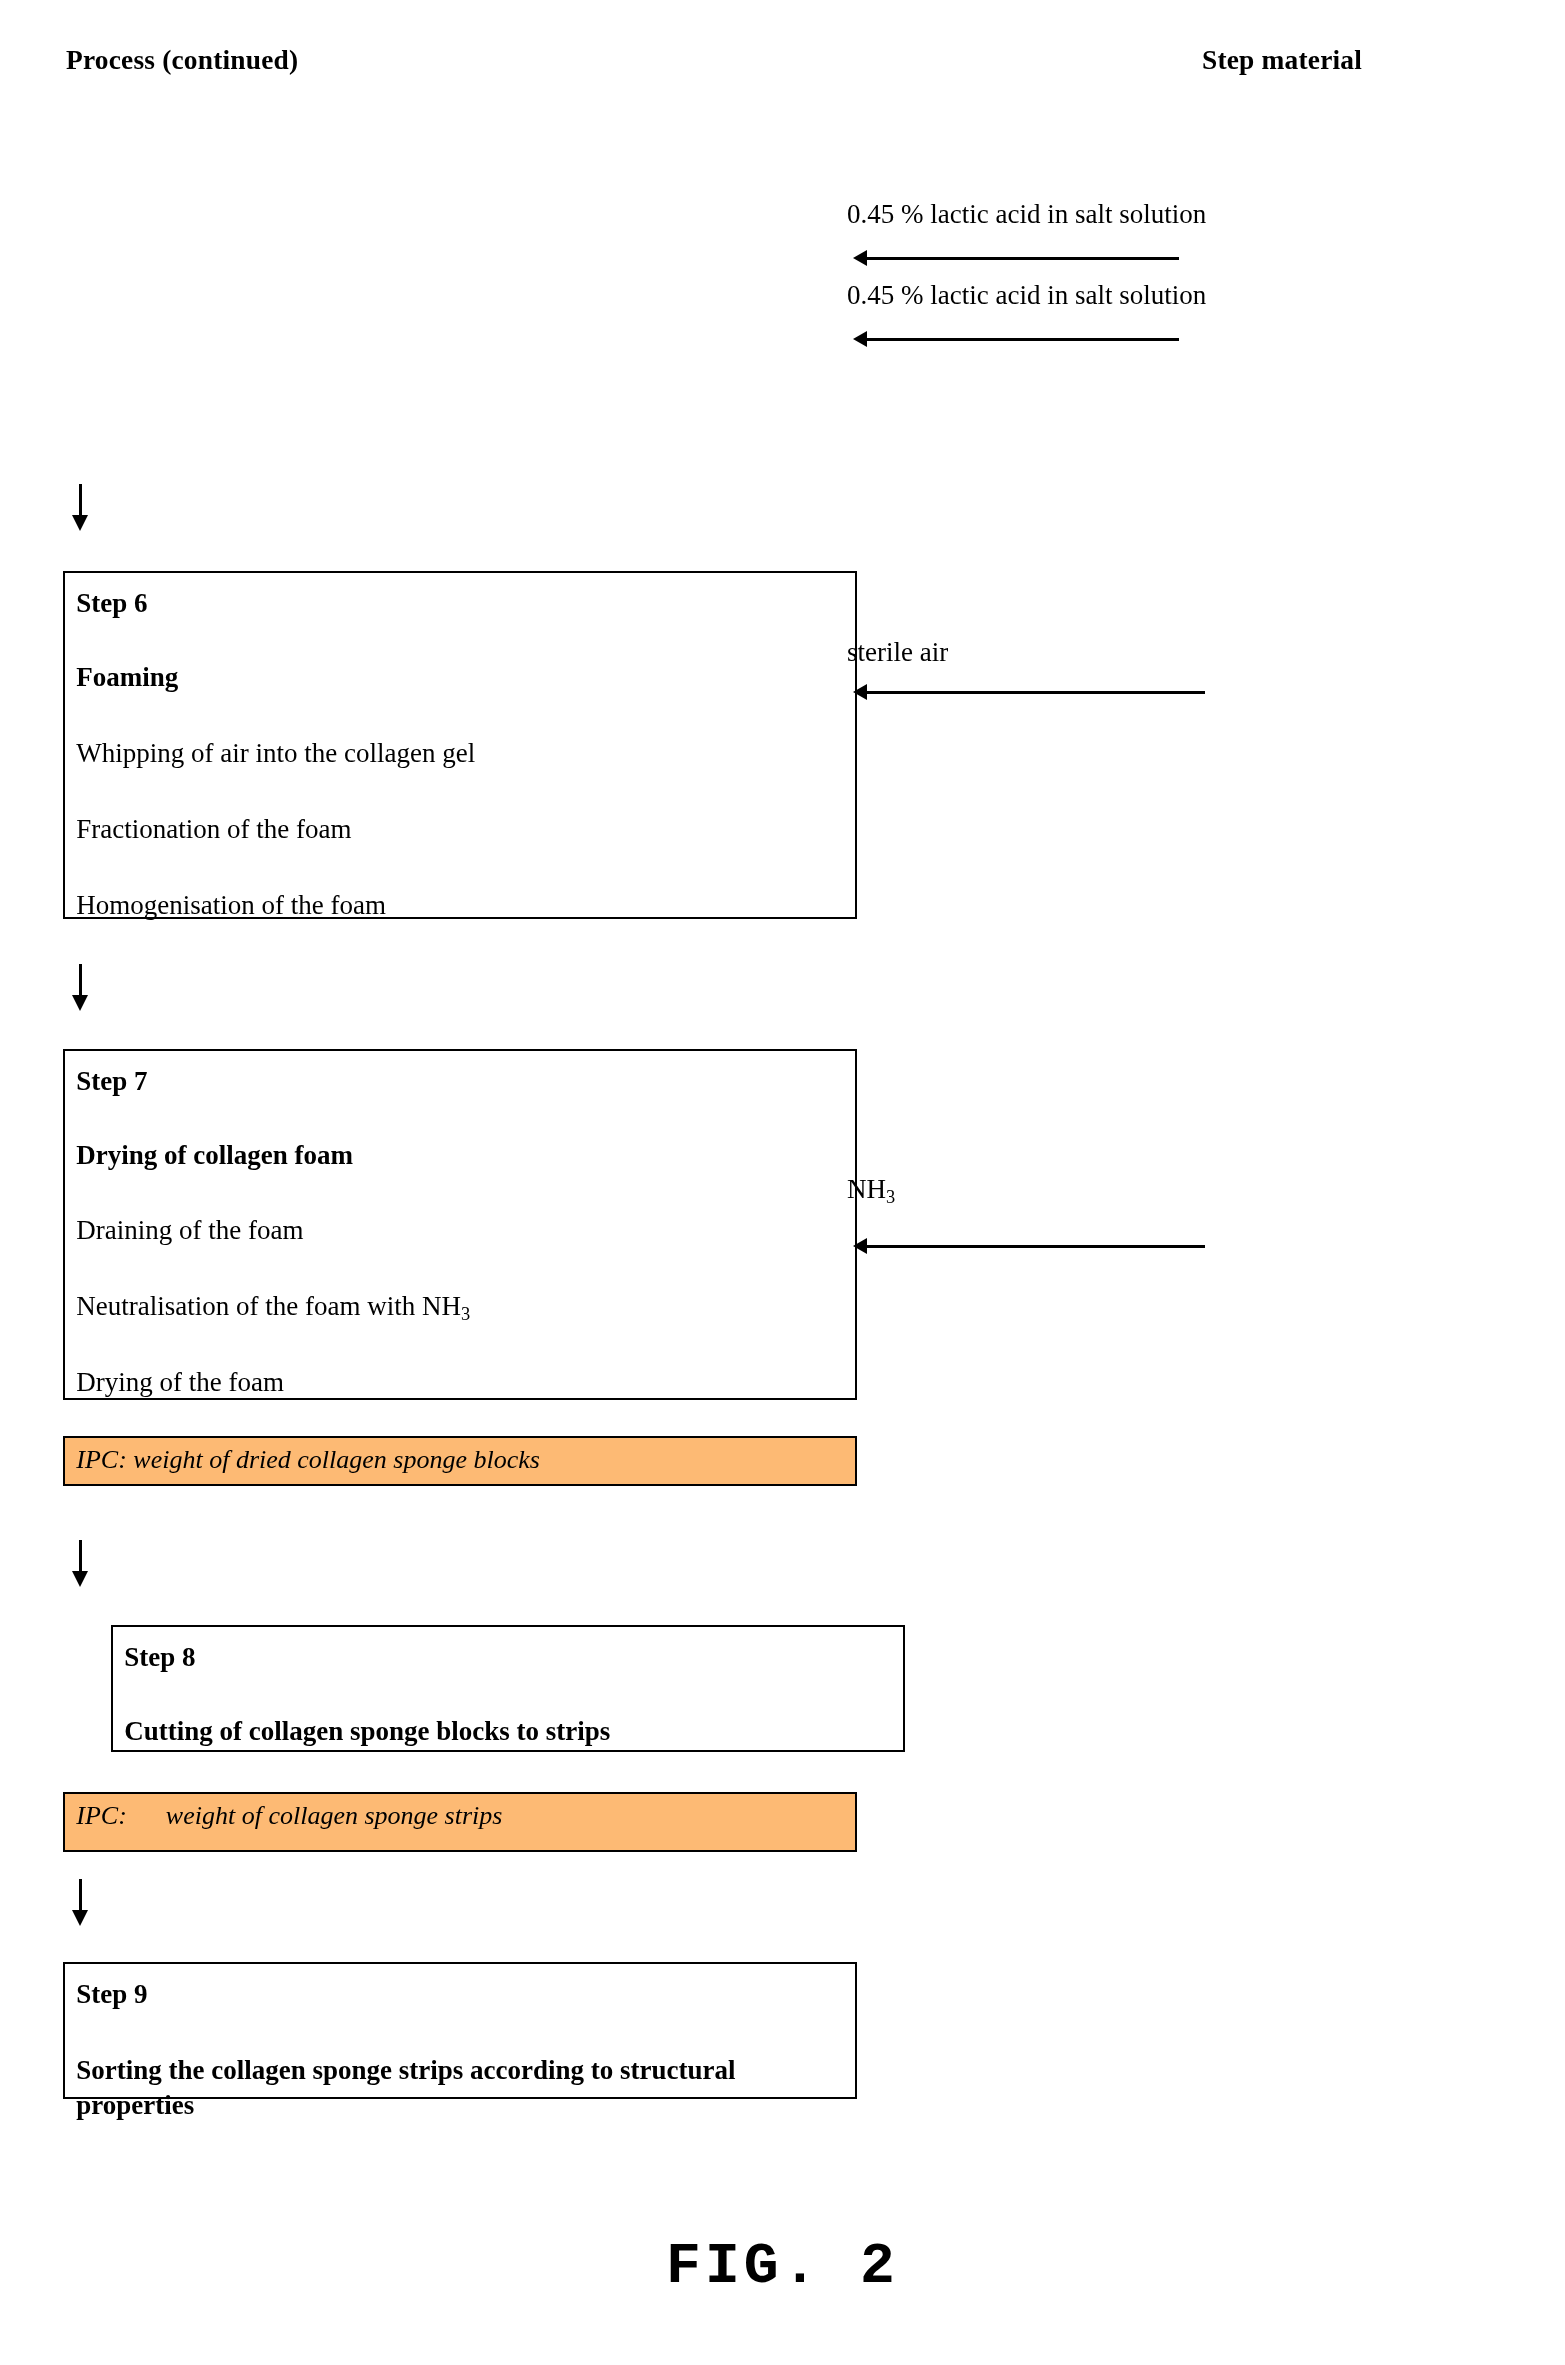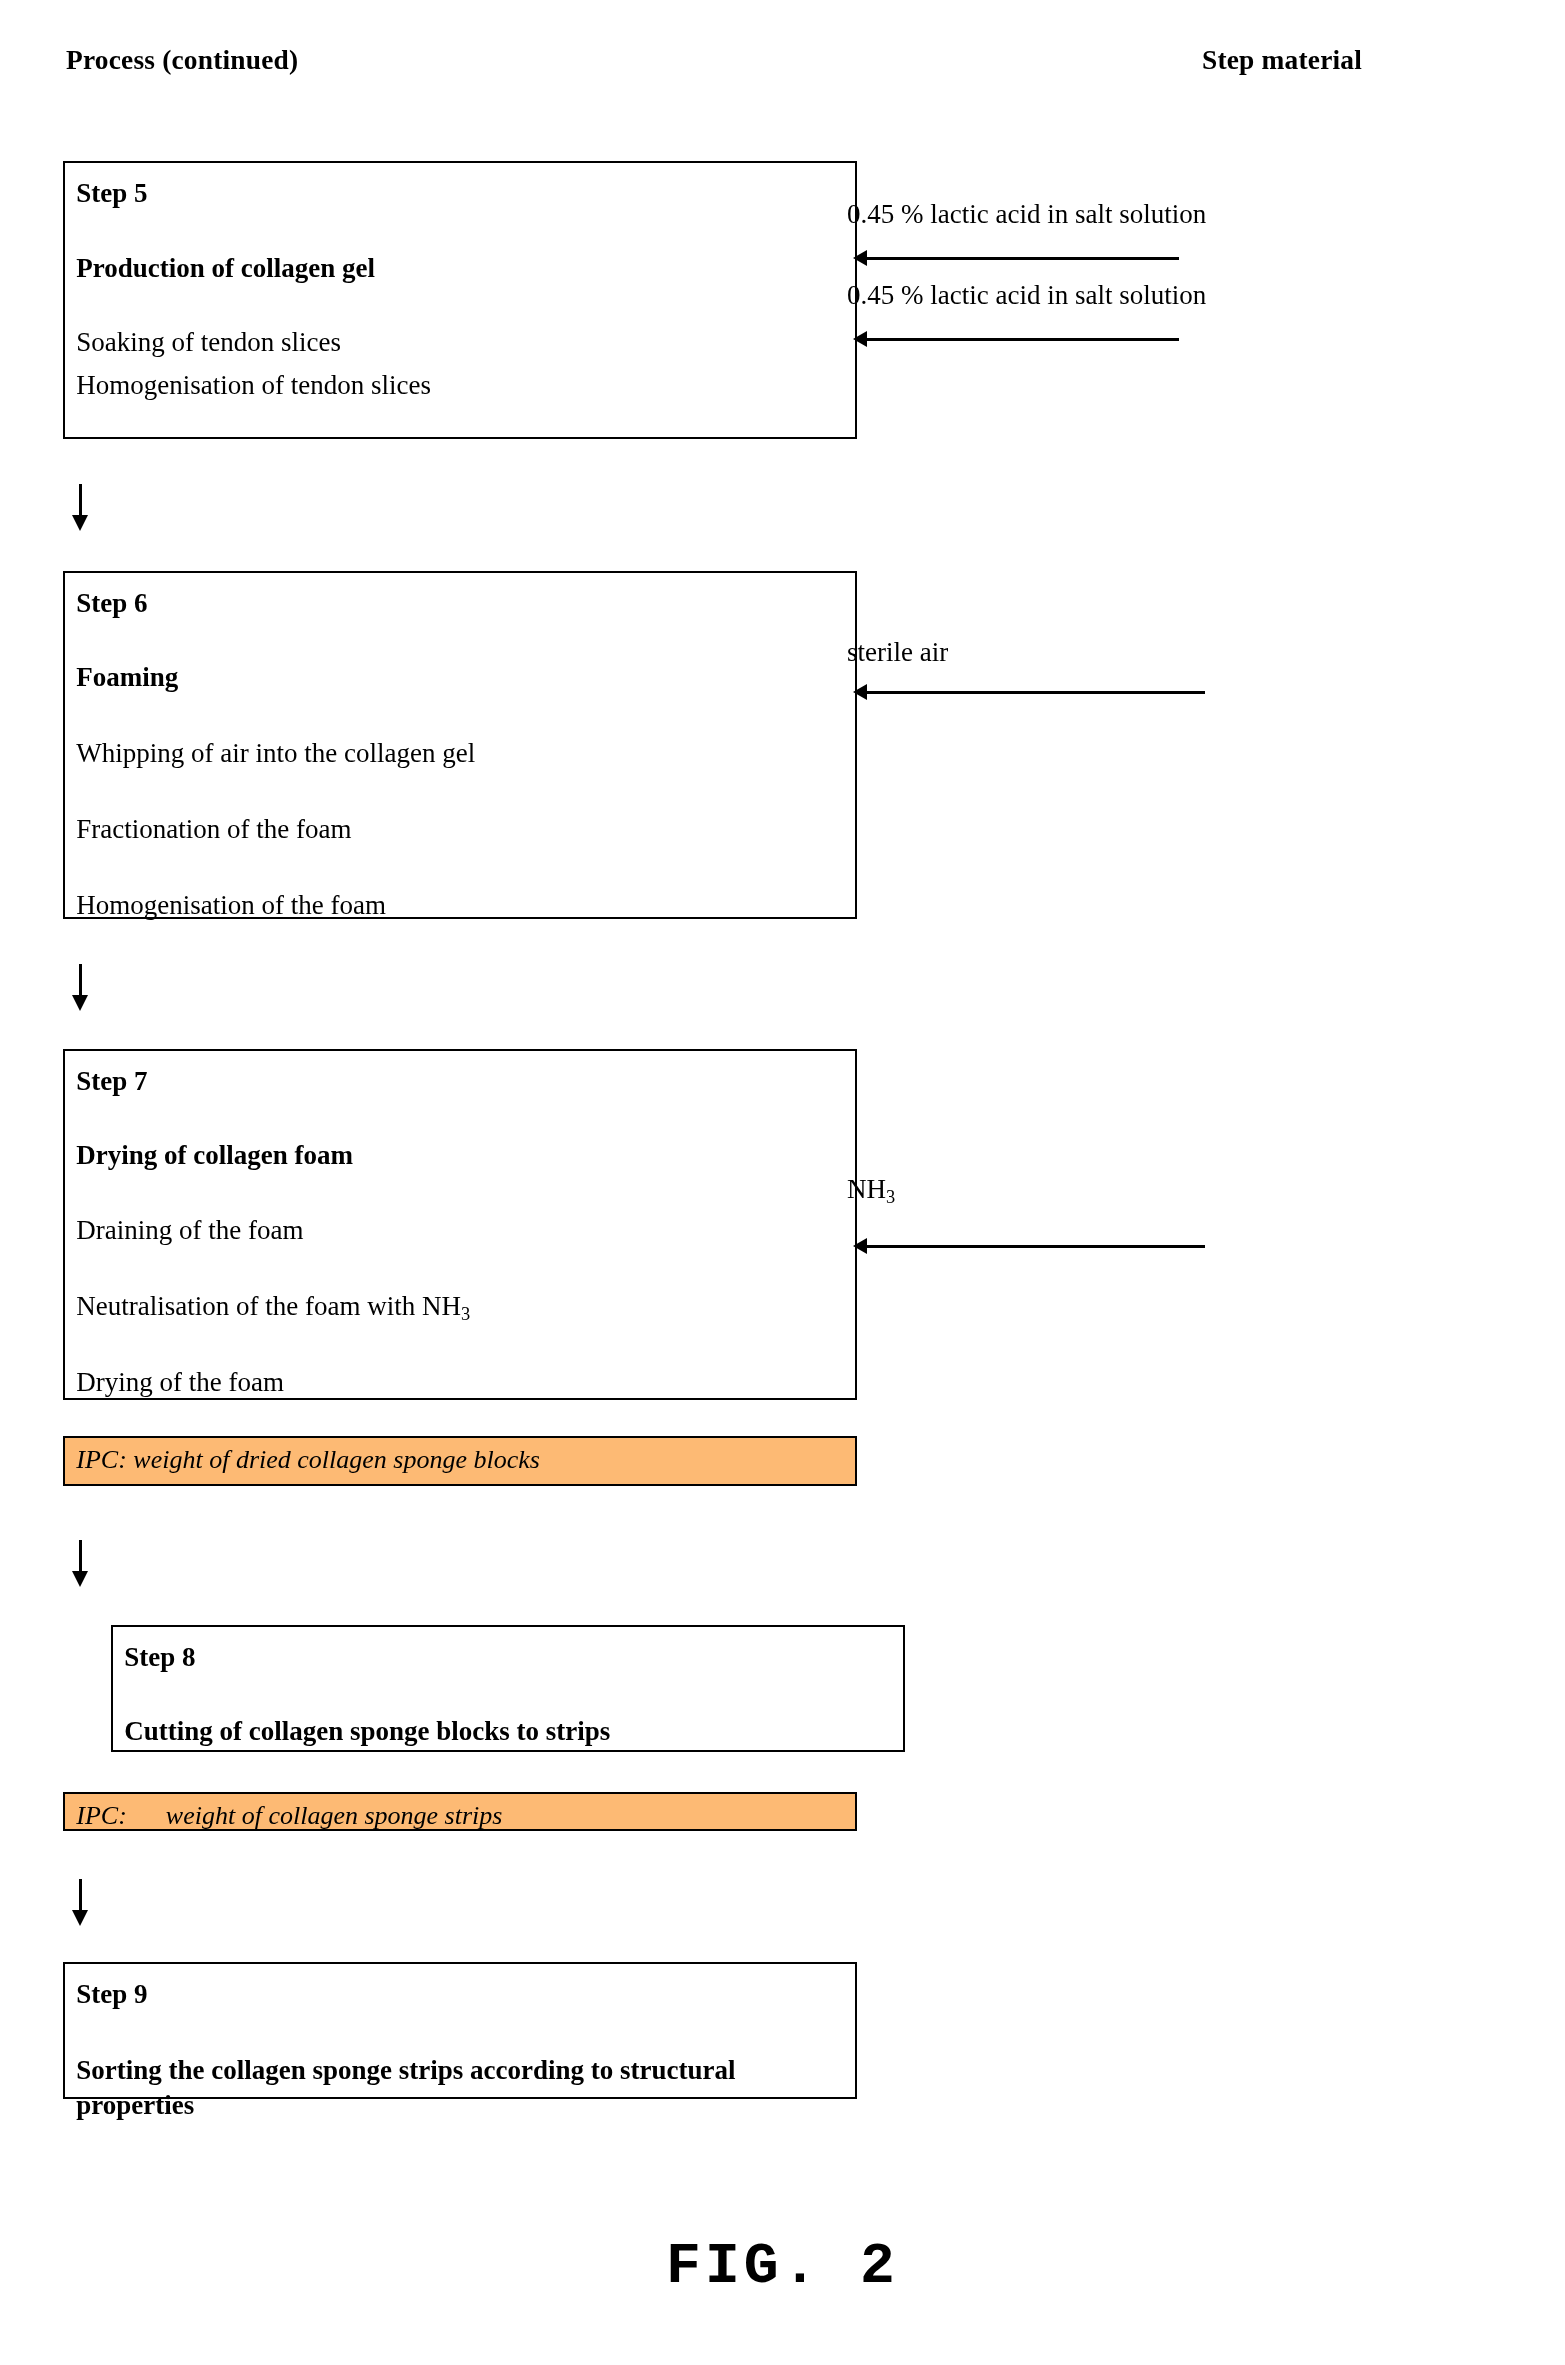--- a/index.html
+++ b/index.html
@@ -128,26 +128,20 @@
   sub { font-size: 0.68em; vertical-align: -0.28em; }
 </style>
 </head>
 <body>
 
 <div id="page">
 
   <div class="col-header" id="hdr-process">Process (continued)</div>
   <div class="col-header" id="hdr-added">Step material</div>
 
-  <div class="step-box" style="left:63px; top:161px; width:794px; height:278px;">
-    <div class="line bold" style="top:16px;">Step 5</div>
-    <div class="line bold" style="top:91px;">Production of collagen gel</div>
-    <div class="line" style="top:165px;">Soaking of tendon slices</div>
-    <div class="line" style="top:208px;">Homogenisation of tendon slices</div>
-  </div>
 
   <div class="in-label" style="left:847px; top:199px;">0.45 % lactic acid in salt solution</div>
   <div class="in-arrow" style="left:853px; top:248px; width:326px;">
     <div class="shaft"></div>
     <div class="head"></div>
   </div>
 
   <div class="in-label" style="left:847px; top:280px;">0.45 % lactic acid in salt solution</div>
   <div class="in-arrow" style="left:853px; top:329px; width:326px;">
     <div class="shaft"></div>
@@ -199,21 +193,21 @@
   <div class="down-arrow" style="left:68px; top:1540px;">
       <div class="shaft"></div>
       <div class="head"></div>
     </div>
 
   <div class="step-box" style="left:63px; top:1625px; width:794px; height:127px;margin-left:48px;">
     <div class="line bold" style="top:16px;">Step 8</div>
     <div class="line bold" style="top:90px;">Cutting of collagen sponge blocks to strips</div>
   </div>
 
-  <div class="ipc-box" style="left:63px; top:1792px; width:794px; height:39px;">
+  <div class="ipc-box" style="left:63px; top:1792px; width:794px; height:60px;">
     <div class="ipc-text">IPC:      weight of collagen sponge strips</div>
   </div>
 
   <div class="down-arrow" style="left:68px; top:1879px;">
       <div class="shaft"></div>
       <div class="head"></div>
     </div>
 
   <div class="step-box" style="left:63px; top:1962px; width:794px; height:137px;">
     <div class="line bold" style="top:16px;">Step 9</div>

